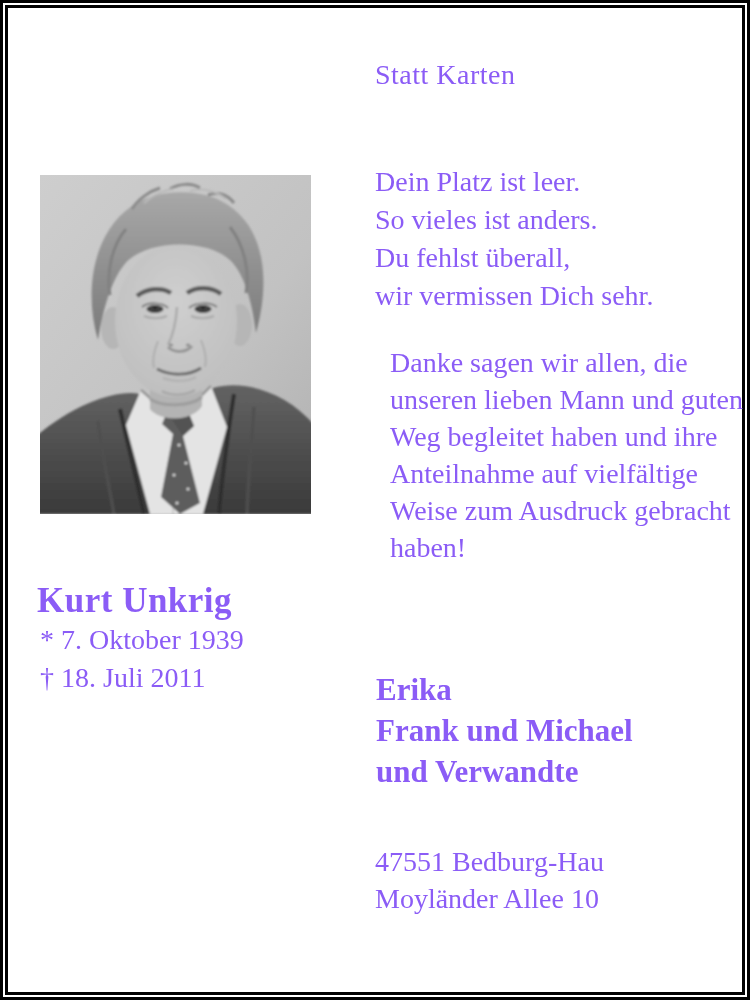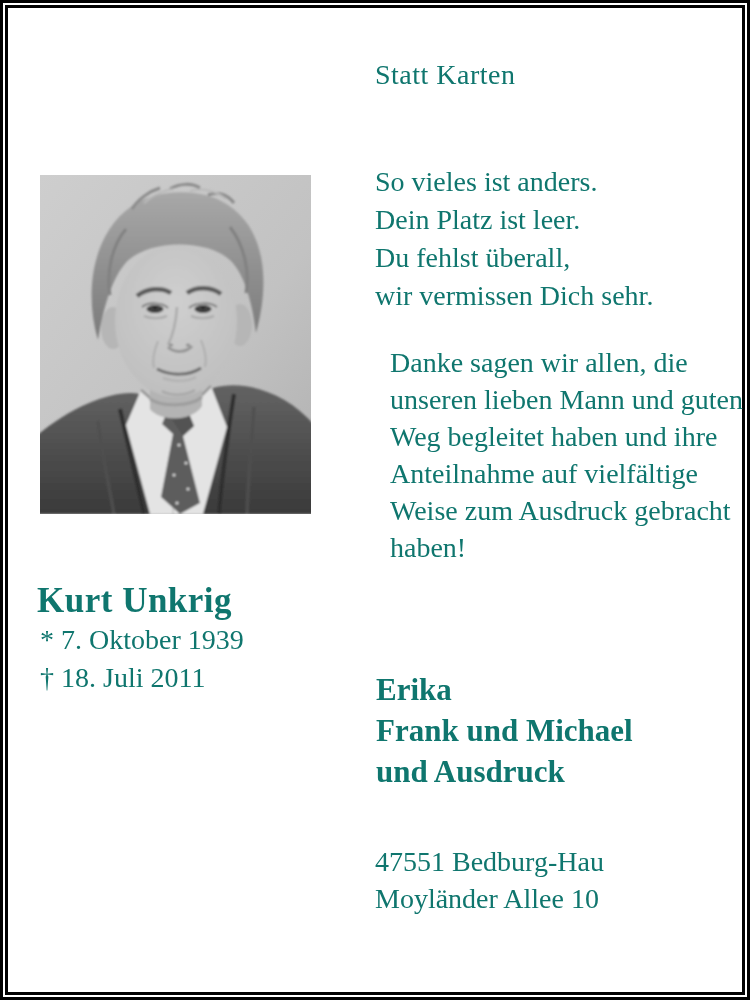--- a/index.html
+++ b/index.html
@@ -8,21 +8,21 @@
     background: #ffffff;
   }
   .page {
     position: relative;
     width: 750px;
     height: 1000px;
     box-sizing: border-box;
     background: #ffffff;
     border: 3px solid #000000;
     font-family: "Liberation Serif", "DejaVu Serif", serif;
-    color: #0f766e;
+    color: #8b5cf6;
     overflow: hidden;
   }
   .inner-frame {
     position: absolute;
     top: 2px; left: 2px; right: 2px; bottom: 2px;
     border: 3px solid #000000;
     pointer-events: none;
   }
   .abs { position: absolute; white-space: nowrap; }
 
@@ -166,22 +166,22 @@
 
         <path d="M117,194 C131,201 149,201 161,193" stroke="#6d6d6d" stroke-width="3" fill="none"></path>
         <path d="M123,203 C133,207 147,207 156,202" stroke="#b2b2b2" stroke-width="2.5" fill="none"></path>
 
         <path d="M122,216 C130,221 146,221 155,215" stroke="#a7a7a7" stroke-width="2.5" fill="none"></path>
       </g>
     </svg>
   </div>
 
   <div class="abs verse">
+    <div>Dein Platz ist leer.</div>
     <div>So vieles ist anders.</div>
-    <div>Dein Platz ist leer.</div>
     <div>Du fehlst überall,</div>
     <div>wir vermissen Dich sehr.</div>
   </div>
 
   <div class="abs thanks">
     <div>Danke sagen wir allen, die</div>
     <div>unseren lieben Mann und guten</div>
     <div>Weg begleitet haben und ihre</div>
     <div>Anteilnahme auf vielfältige</div>
     <div>Weise zum Ausdruck gebracht</div>
@@ -191,21 +191,21 @@
   <div class="abs deceased-name">Kurt Unkrig</div>
 
   <div class="abs life-dates">
     <div>* 7. Oktober 1939</div>
     <div>† 18. Juli 2011</div>
   </div>
 
   <div class="abs mourners">
     <div>Erika</div>
     <div>Frank und Michael</div>
-    <div>und Ausdruck</div>
+    <div>und Verwandte</div>
   </div>
 
   <div class="abs address">
     <div>47551 Bedburg-Hau</div>
     <div>Moyländer Allee 10</div>
   </div>
 
 </div>
 
 </body></html>

